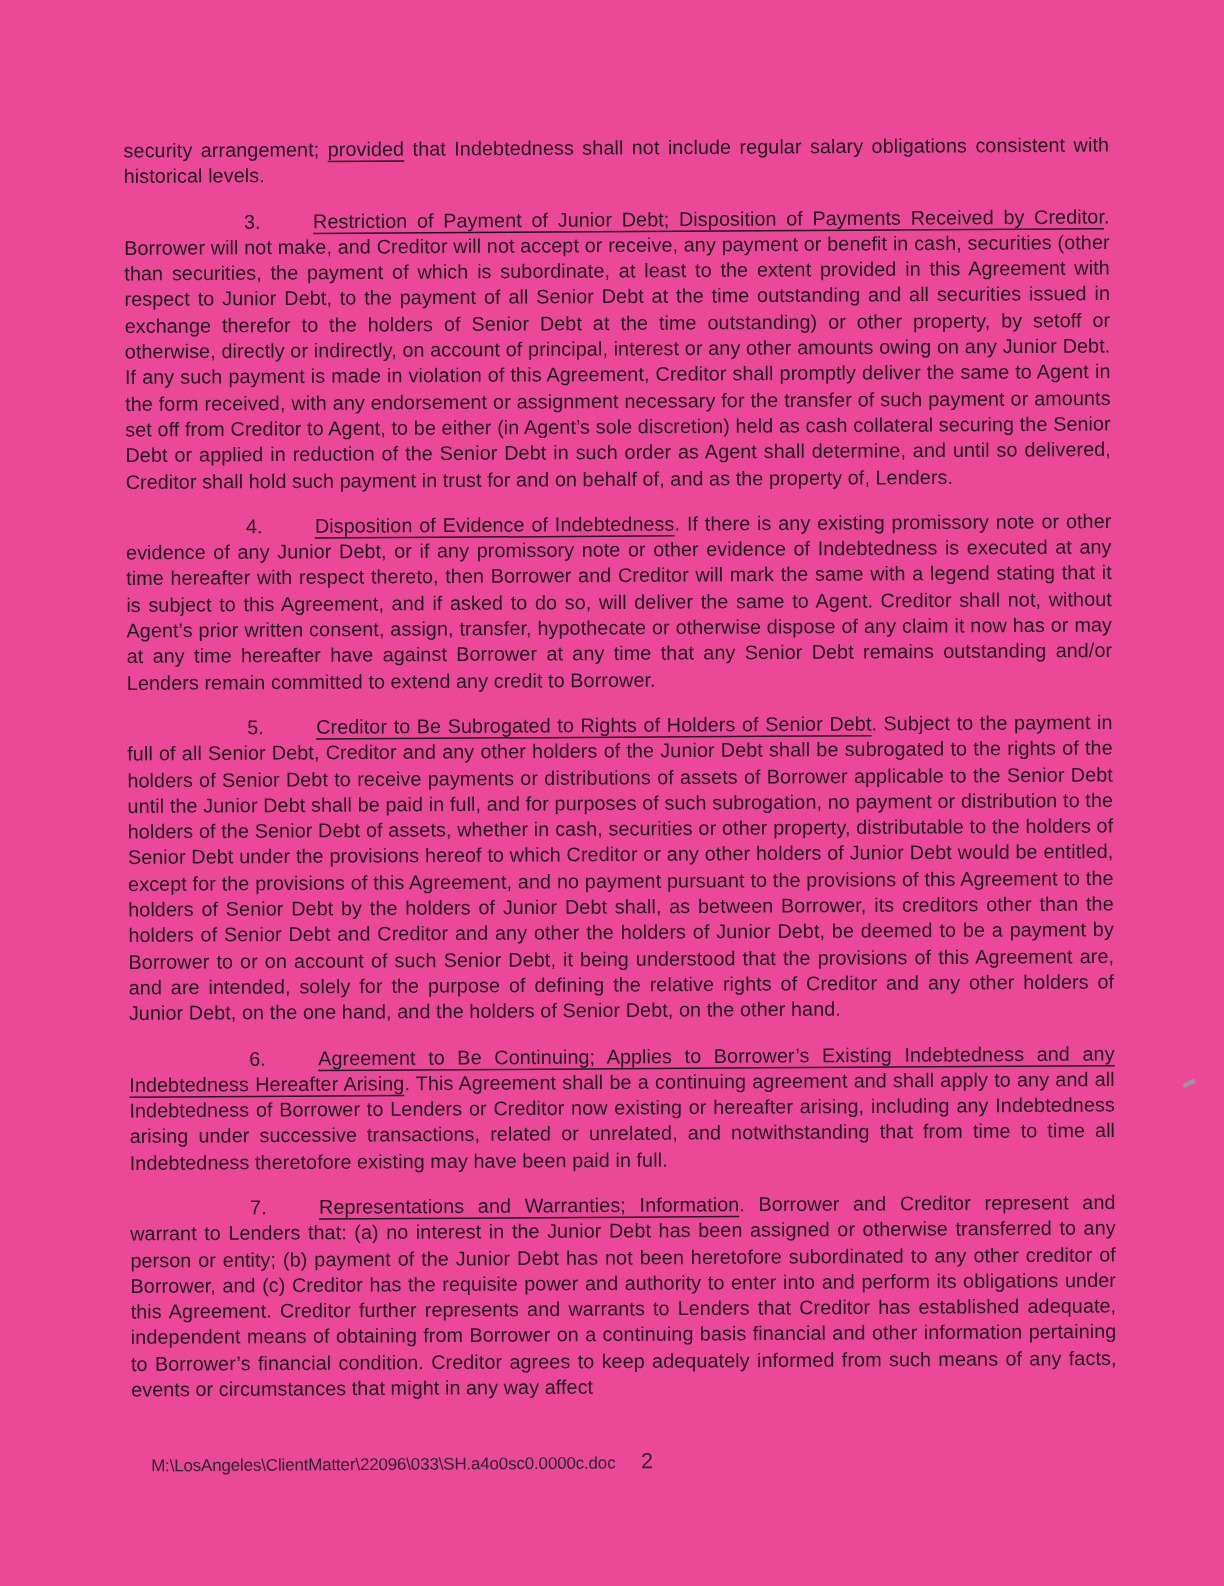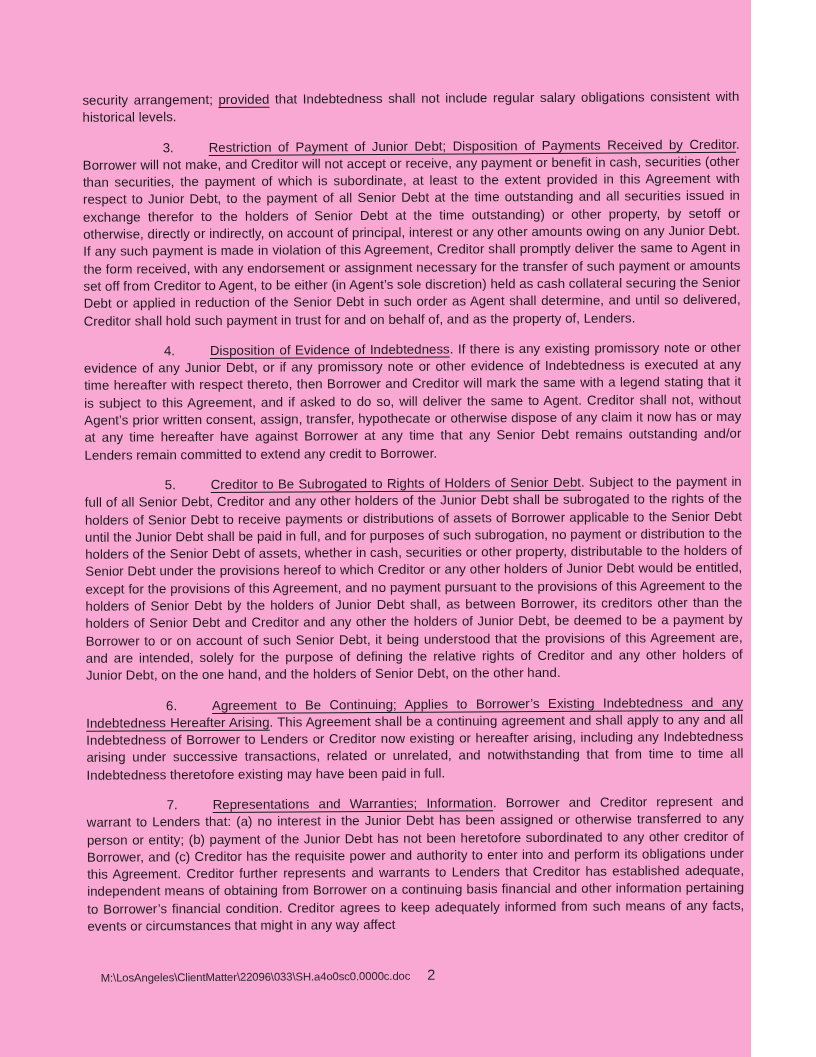--- a/index.html
+++ b/index.html
@@ -2,23 +2,23 @@
 <html><head>
 <meta charset="utf-8">
 <style>
   html, body {
     margin: 0;
     padding: 0;
     background: #ffffff;
   }
   .page {
     position: relative;
-    width: 751px;
+    width: 816px;
     height: 1057px;
-    background: #f9a8d4;
+    background: #ec4899;
     overflow: hidden;
     font-family: "Liberation Sans", "DejaVu Sans", sans-serif;
   }
   .scan {
     position: absolute;
     left: 0; top: 0; right: 0; bottom: 0;
     transform: rotate(-0.35deg);
     transform-origin: 50% 50%;
   }
   .content {

